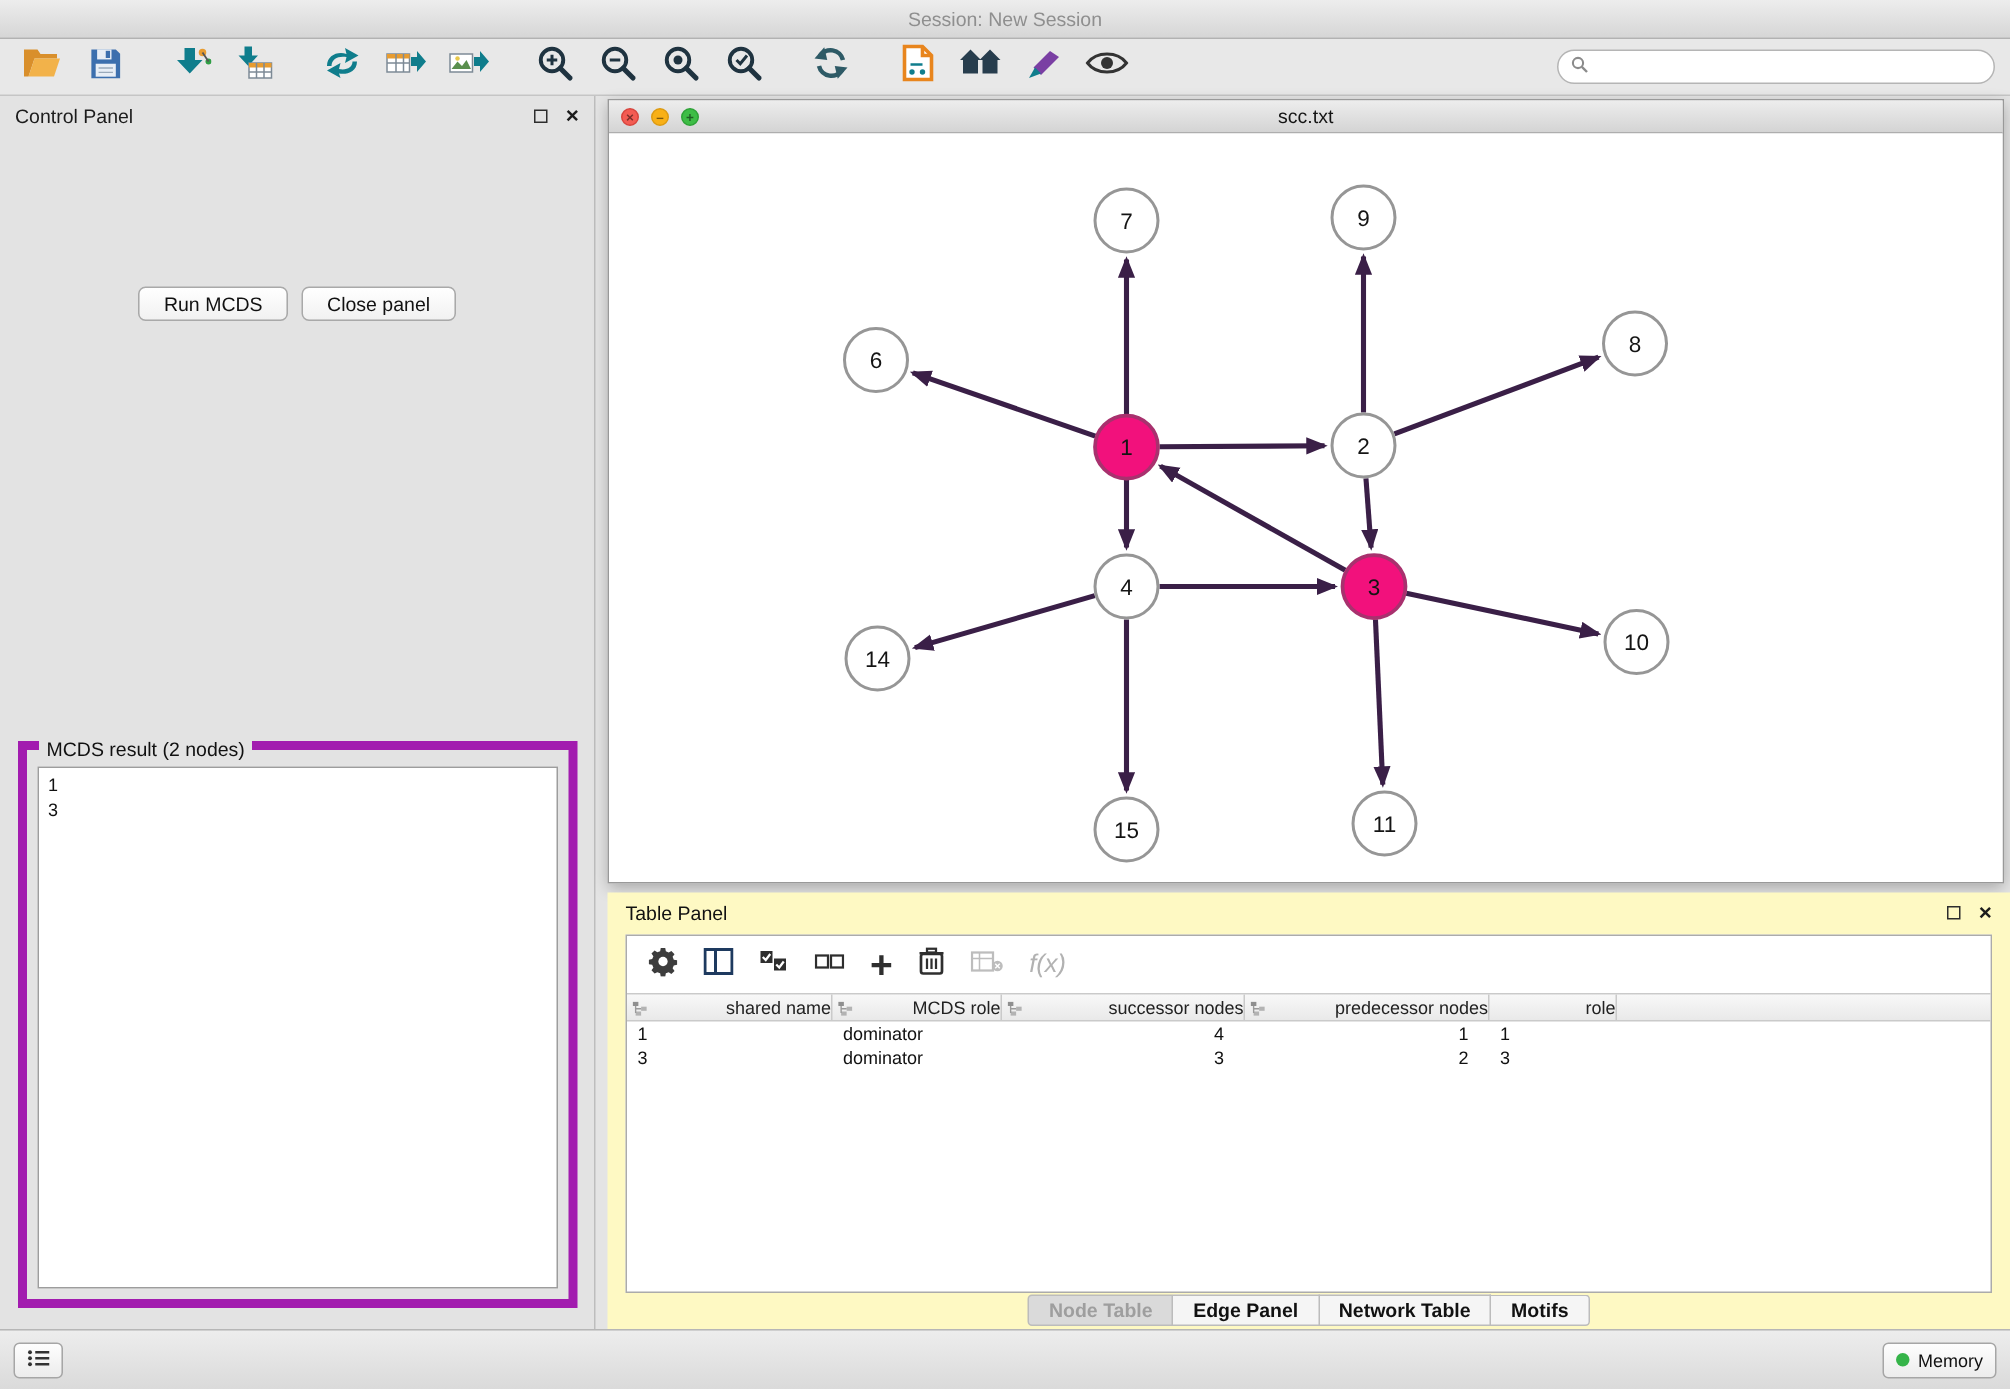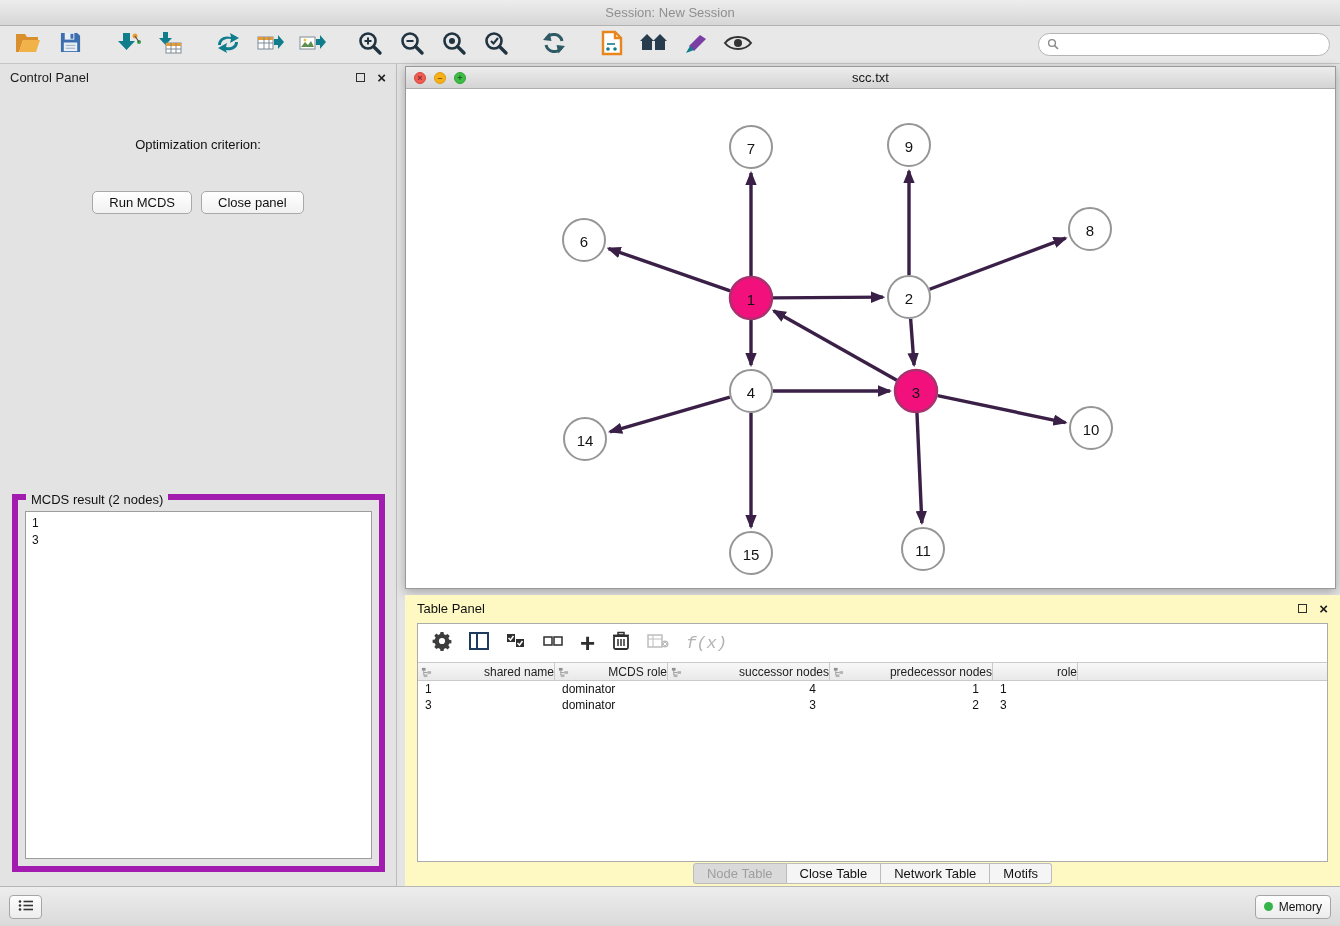--- a/index.html
+++ b/index.html
@@ -53,28 +53,28 @@
 .tp-body{position:absolute;left:12px;right:12px;top:28px;bottom:24px;background:#fff;border:1px solid #ababab;overflow:hidden}
 .tp-toolbar{height:38px;display:flex;align-items:center;gap:17px;padding:0 14px;background:#fff}
 .tp-grid-header{display:flex;height:19px;background:linear-gradient(#f8f8f8,#e9e9e9);border-top:1px solid #cacaca;border-bottom:1px solid #cacaca;font-size:12px}
 .th{position:relative;display:flex;align-items:center;justify-content:flex-end;border-right:1px solid #cacaca;color:#222}
 .th .th-icon{position:absolute;left:3px;top:4px}
 .th.filler{flex:1;border-right:none}
 .tgrid-row{display:flex;height:16px;font-size:12px;align-items:center}
 .td{padding:0 7px;white-space:nowrap;overflow:hidden}
 .td.num{text-align:right;padding-right:14px}
 .tp-tabs{position:absolute;left:0;right:0;bottom:1px;height:23px;display:flex;justify-content:center;align-items:center}
-.tp-tabs .seg-tab{font-weight:normal}
+.tp-tabs .seg-tab{font-weight:bold}
 
 
 .status-bar{position:absolute;left:0;bottom:0;width:100%;height:40px;background:linear-gradient(#ededed,#dadada);border-top:1px solid #b6b6b6;display:flex;align-items:center;padding:0 9px}
 .sb-btn{height:24px;border:1px solid #a6a6a6;border-radius:4px;background:linear-gradient(#fefefe,#ececec);display:flex;align-items:center;justify-content:center;padding:0 8px;gap:6px;font-size:12px}
 .memory-btn{margin-left:auto}
 .mem-dot{width:9px;height:9px;border-radius:50%;background:#35b449;display:inline-block}
-.fx-label{font-family:Liberation Mono, monospace;font-style:italic;color:#b2b2b2;font-size:17px}
+.fx-label{font-family:Liberation Sans, sans-serif;font-style:italic;color:#b2b2b2;font-size:17px}
 </style>
 </head>
 <body>
 
 <div class="titlebar">
   <span>Session: New Session</span>
 </div>
 
 <div class="toolbar">
   <div class="tb-btn">
@@ -209,21 +209,20 @@
 </div>
 
 <div class="control-panel">
   <div class="panel-header">
     <span>Control Panel</span>
     <span class="win-icons">
       <span class="win-sq"></span>
       <span class="win-x">×</span>
     </span>
   </div>
-  <div class="opt-label">Optimization criterion:</div>
   <div class="cp-buttons">
     <div class="btn">Run MCDS</div>
     <div class="btn">Close panel</div>
   </div>
   <div class="result-group">
     <div class="result-title">MCDS result (2 nodes)</div>
     <div class="result-box">
       <div>1</div>
       <div>3</div>
     </div>
@@ -385,21 +384,21 @@
     <div class="tgrid-row">
       <div class="td" style="width:137px">3</div>
       <div class="td" style="width:113px">dominator</div>
       <div class="td num" style="width:162px">3</div>
       <div class="td num" style="width:163px">2</div>
       <div class="td" style="width:85px">3</div>
     </div>
   </div>
   <div class="tp-tabs">
     <div class="seg-tab active">Node Table</div>
-    <div class="seg-tab">Close Table</div>
+    <div class="seg-tab">Edge Panel</div>
     <div class="seg-tab">Network Table</div>
     <div class="seg-tab">Motifs</div>
   </div>
 </div>
 
 <div class="status-bar">
   <div class="sb-btn">
     <span><svg width="15" height="13" viewBox="0 0 15 13">
           <circle cx="2" cy="2.5" r="1.3" fill="#333"></circle>
           <line x1="5.5" y1="2.5" x2="15" y2="2.5" stroke="#333" stroke-width="1.6"></line>

